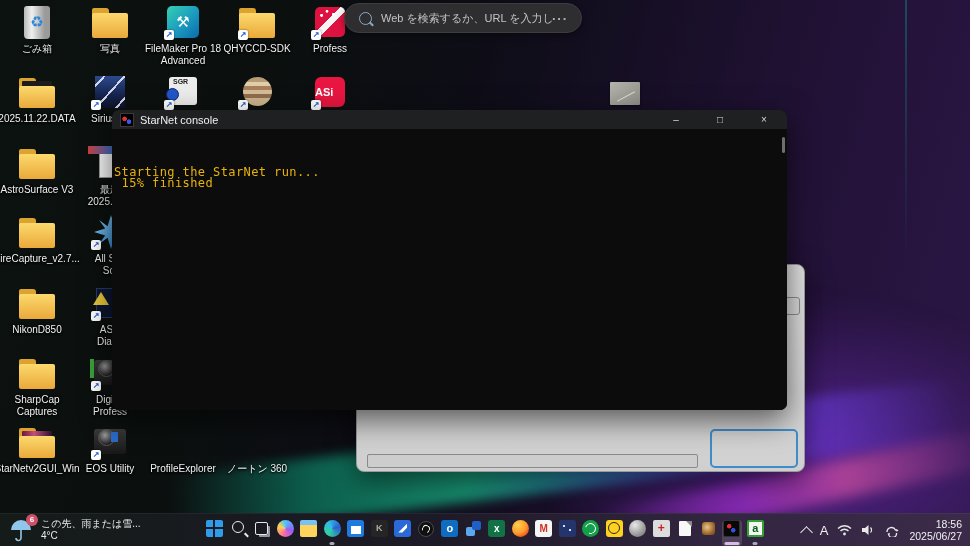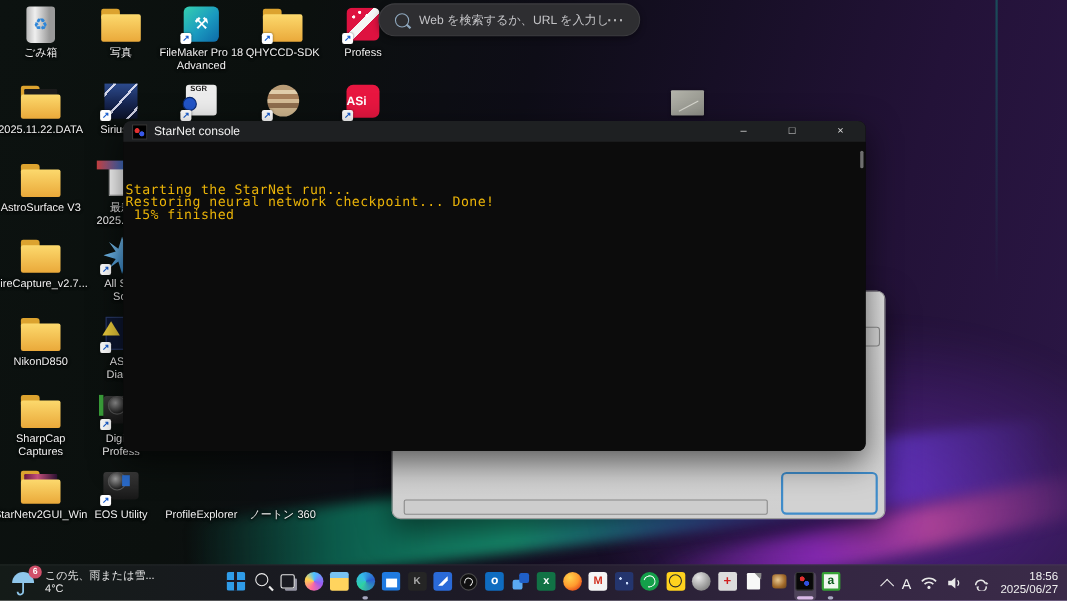--- a/index.html
+++ b/index.html
@@ -346,21 +346,21 @@
     <span class="c-appicon"></span>
     <span class="c-name">StarNet console</span>
     <span class="c-btns">
       <span class="c-btn">–</span>
       <span class="c-btn">□</span>
       <span class="c-btn">×</span>
     </span>
   </div>
   <div class="c-body" id="console-body">
     <div class="c-thumb"></div>
-  <div>Starting the StarNet run...</div><div>Restoring neural network checkpoint... Done!</div><div> 15% finished</div></div>
+  <div>Starting the StarNet run...</div><div> 15% finished</div></div>
 </div>
 
 <div class="taskbar">
   <div class="weather">
     <span class="w-ico">
       <svg class="tr-svg" width="26" height="26" viewBox="0 0 26 26">
         <path d="M3 13 A10 10 0 0 1 23 13 Z" fill="#8fc6ea"></path>
         <path d="M13 13 v8 a2.5 2.5 0 0 1 -5 0" stroke="#8fc6ea" stroke-width="1.6" fill="none"></path>
       </svg>
       <span class="w-badge">6</span>

